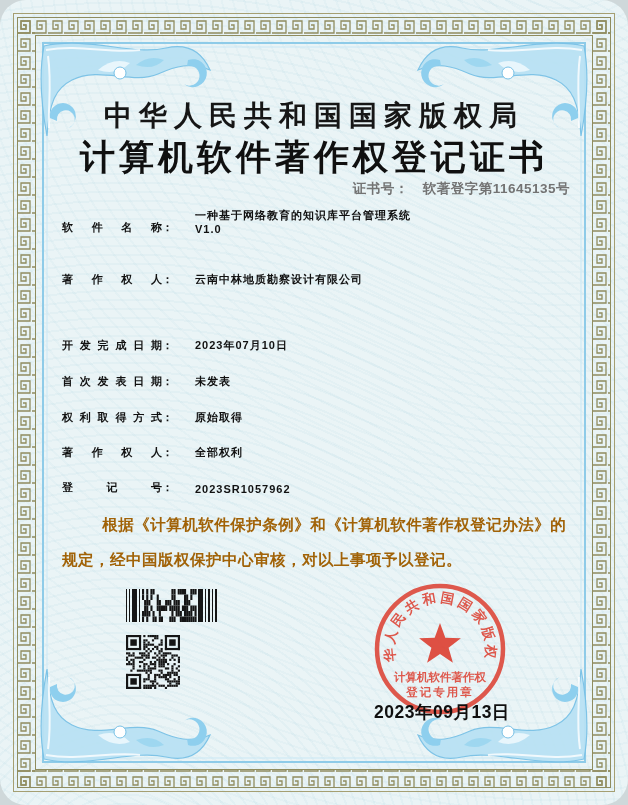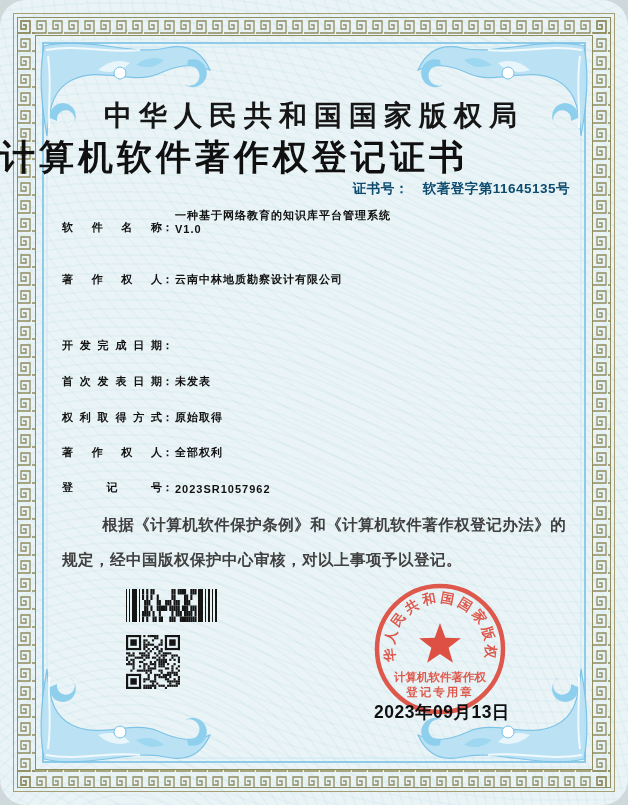--- a/index.html
+++ b/index.html
@@ -17,35 +17,35 @@
       repeating-radial-gradient(circle at 20% 110%, rgba(120,185,205,.07) 0 2px, transparent 2px 9px),
       repeating-radial-gradient(circle at 90% -10%, rgba(120,185,205,.06) 0 2px, transparent 2px 11px);
     pointer-events:none;
   }
   .frame-svg{position:absolute;inset:0;}
   .authority{
     position:absolute;top:97px;left:0;width:100%;text-align:center;
     font-size:28px;font-weight:bold;letter-spacing:7px;color:#161616;
   }
   .cert-title{
-    position:absolute;top:134px;left:0;width:100%;
+    position:absolute;top:134px;left:0;width:100%;text-align:center;
     font-size:35px;font-weight:bold;letter-spacing:4px;color:#101010;
   }
   .cert-no{
     position:absolute;top:180px;right:58px;
-    font-size:13.5px;font-weight:bold;letter-spacing:.5px;color:#0c4a6e;
+    font-size:13.5px;font-weight:bold;letter-spacing:.5px;color:#737373;
   }
   .cert-no .num{margin-left:14px;}
   .row{position:absolute;left:62px;display:flex;align-items:flex-end;
     font-size:11px;font-weight:bold;color:#111;}
   .ltext{display:inline-block;width:100px;text-align:justify;text-align-last:justify;}
-  .fvalue{margin-left:2px;letter-spacing:1px;max-width:360px;}
+  .fvalue{margin-left:22px;letter-spacing:1px;max-width:360px;}
   .v2{display:block;}
   .statement{position:absolute;left:62px;top:507px;width:512px;
-    font-size:15.5px;font-weight:bold;letter-spacing:.5px;line-height:35px;color:#404040;}
+    font-size:15.5px;font-weight:bold;letter-spacing:.5px;line-height:35px;color:#a16207;}
   .statement .s1{text-indent:2.6em;}
   .barcode{position:absolute;left:126px;top:589px;}
   .qrcode{position:absolute;left:126px;top:635px;}
   .seal{position:absolute;left:372px;top:581px;}
   .issue-date{position:absolute;left:374px;top:700px;
     font-size:17.5px;font-weight:bold;letter-spacing:.5px;color:#0f0f0f;text-align:right;}
 </style>
 </head>
 <body>
 
@@ -95,20 +95,21 @@
   <div class="row" style="top:208px">
     <span><span class="ltext">软件名称</span><span>：</span></span>
     <span class="fvalue"><span>一种基于网络教育的知识库平台管理系统</span><span class="v2">V1.0</span></span>
   </div>
   <div class="row" style="top:272px">
     <span><span class="ltext">著作权人</span><span>：</span></span>
     <span class="fvalue">云南中林地质勘察设计有限公司</span>
   </div>
   <div class="row" style="top:338px">
     <span><span class="ltext">开发完成日期</span><span>：</span></span>
+    <span class="fvalue">2023年07月10日</span>
   </div>
   <div class="row" style="top:374px">
     <span><span class="ltext">首次发表日期</span><span>：</span></span>
     <span class="fvalue">未发表</span>
   </div>
   <div class="row" style="top:410px">
     <span><span class="ltext">权利取得方式</span><span>：</span></span>
     <span class="fvalue">原始取得</span>
   </div>
   <div class="row" style="top:445px">

